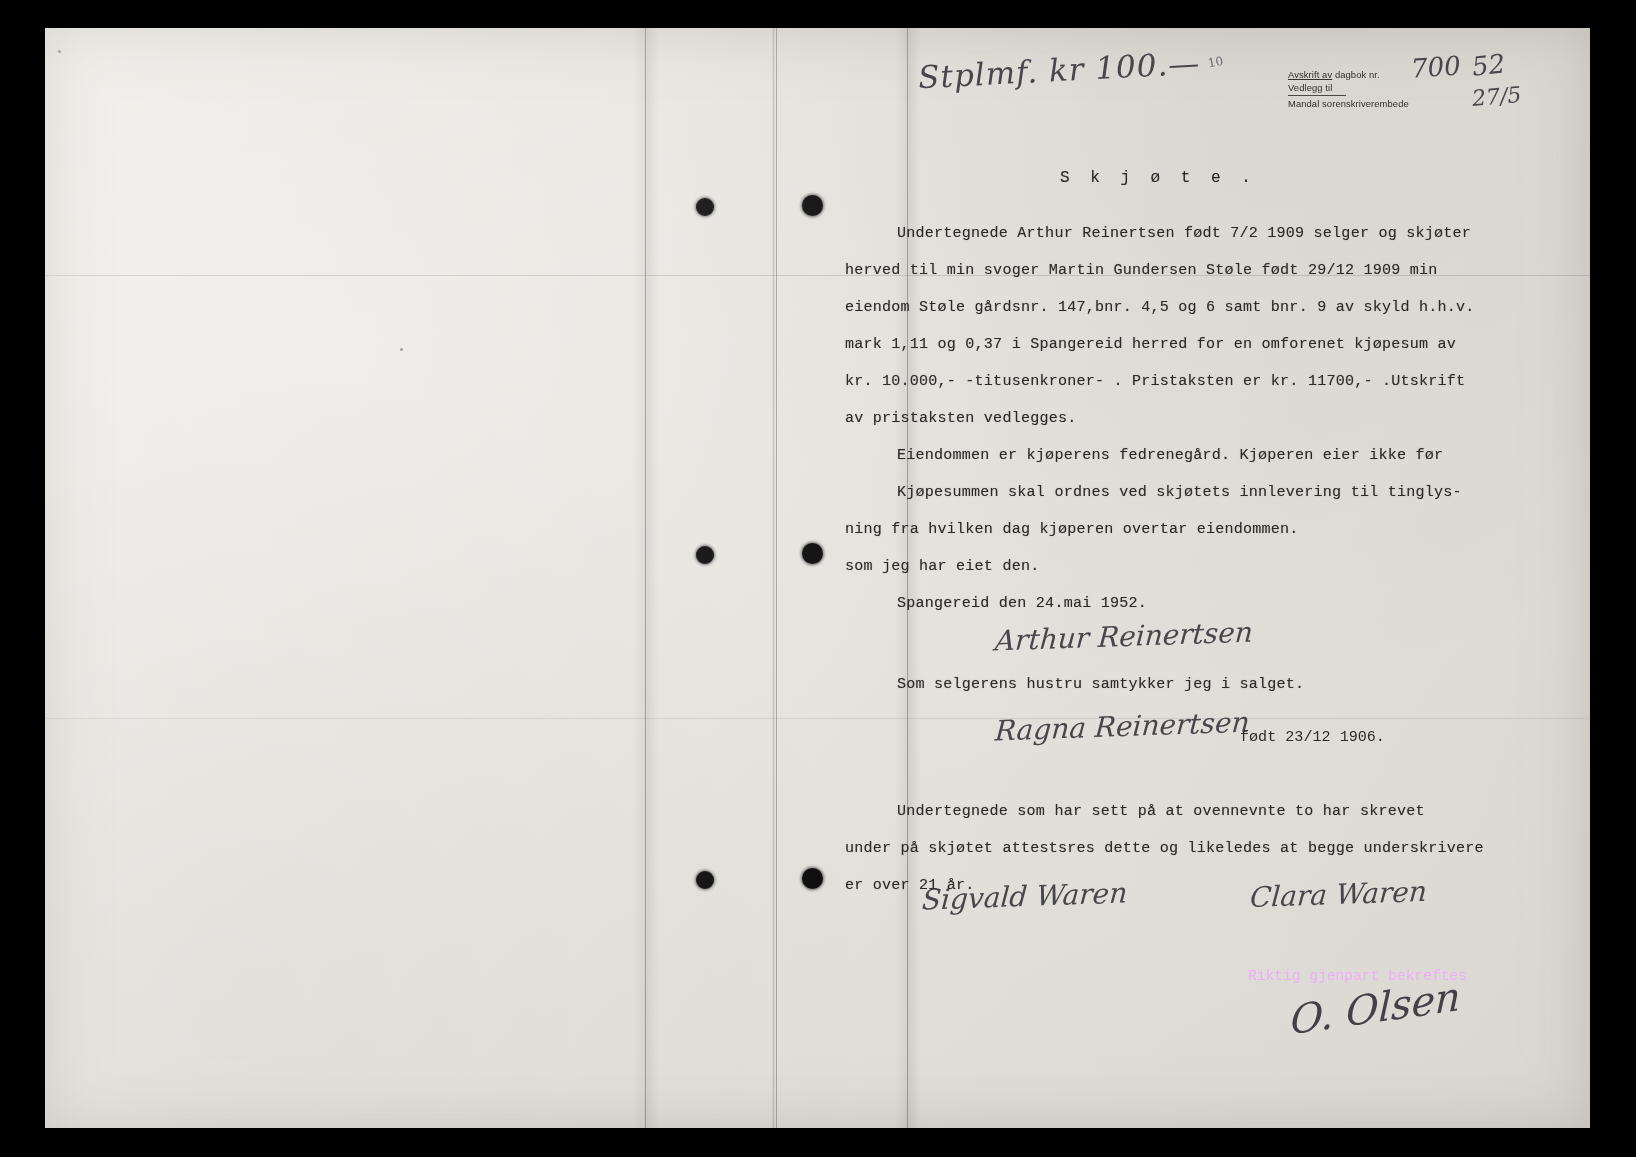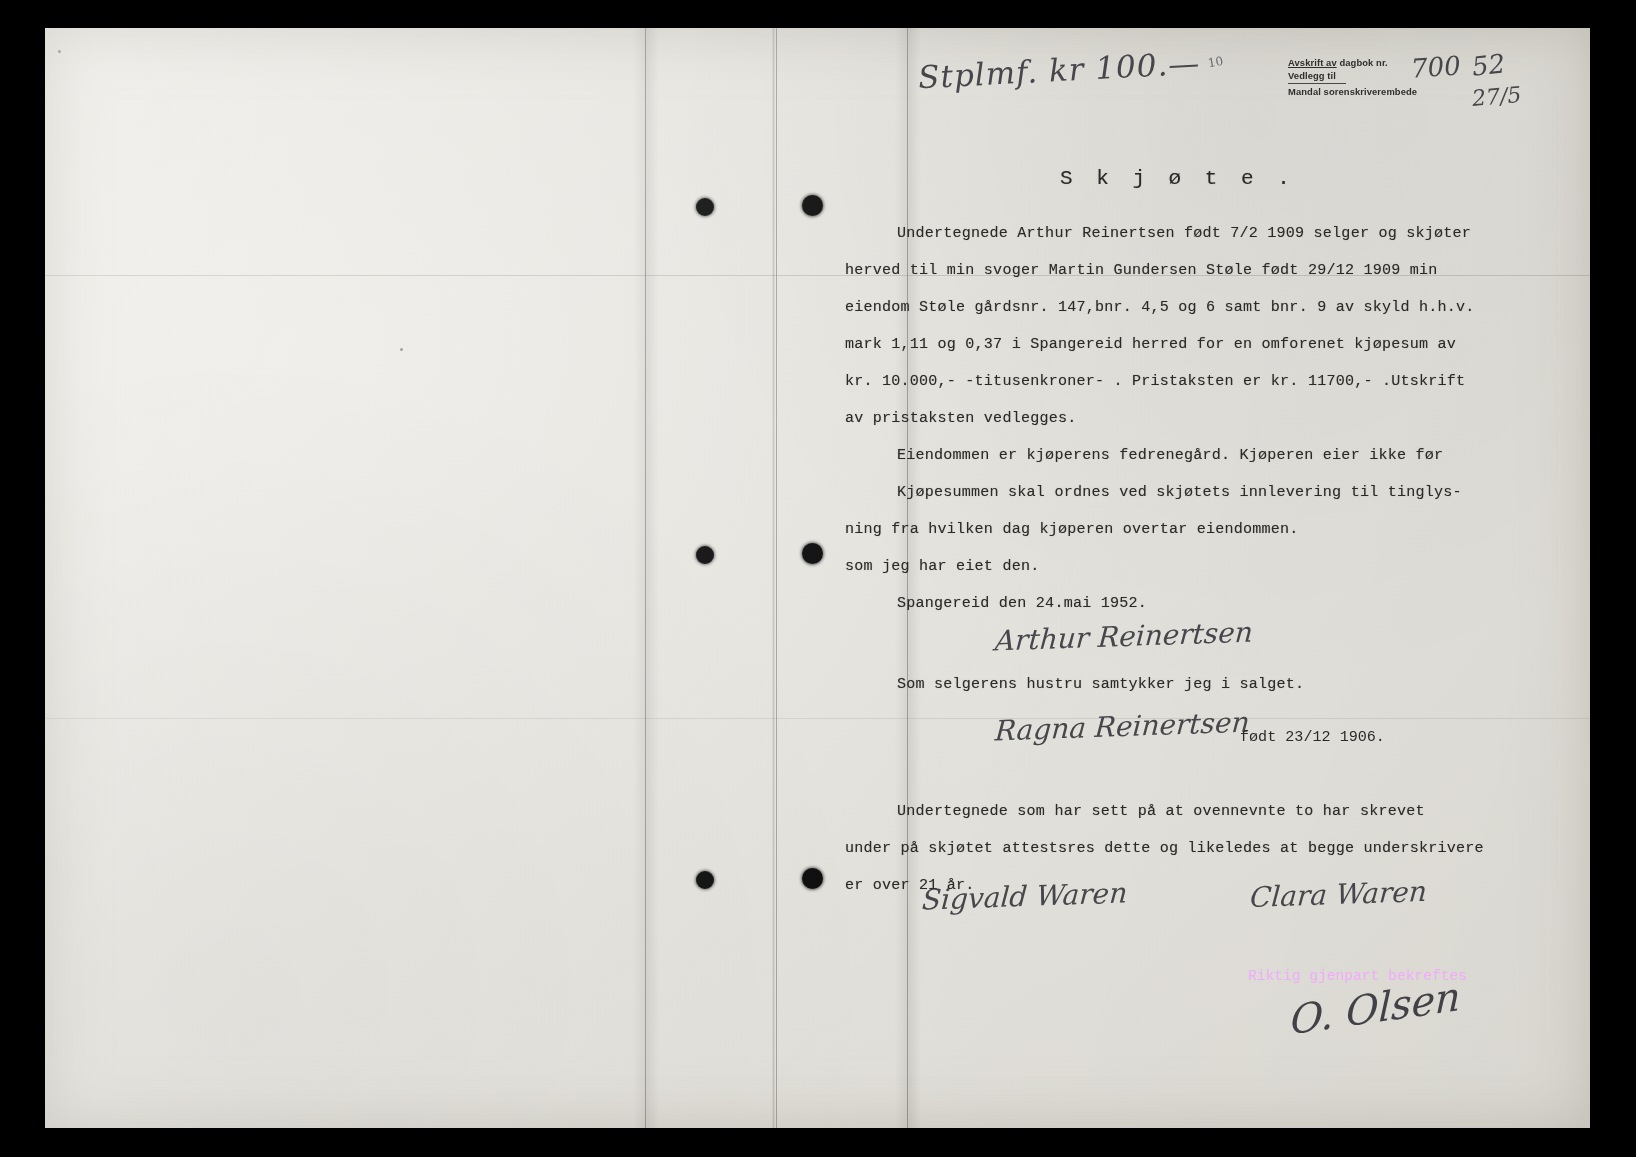--- a/index.html
+++ b/index.html
@@ -90,21 +90,21 @@
     color: #2b2a28;
     font-family: "Liberation Mono", monospace;
     font-size: 15.1px;
     line-height: 37px;
     letter-spacing: 0.2px;
     text-shadow: 0 0 1px rgba(60,58,54,0.35);
   }
   #typed .heading {
     margin-left: 215px;
     letter-spacing: 5.5px;
-    font-size: 21px;
+    font-size: 16px;
     margin-bottom: 18px;
   }
   #typed p {
     margin: 0;
     white-space: pre-wrap;
   }
   #typed .ind { text-indent: 52px; }
   #typed .gap { height: 22px; }
   #typed .bgap { height: 46px; }
   #typed .center-ish { margin-left: 52px; }
@@ -176,27 +176,27 @@
     top: 985px;
     font-size: 40px;
     transform: rotate(-8deg) skewX(-10deg);
     color: #35353c;
   }
 
   
   #stamp {
     position: absolute;
     left: 1288px;
-    top: 56px;
+    top: 68px;
     width: 175px;
     color: #2f2e2c;
     font-family: "Liberation Sans", sans-serif;
     font-size: 9.4px;
     line-height: 13px;
-    font-weight: bold;
+    font-weight: normal;
     letter-spacing: 0.1px;
   }
   #stamp .row1 { position: relative; }
   #stamp .ul { text-decoration: underline; }
   #stamp .line-sep {
     width: 58px;
     height: 1px;
     background: #4a4946;
     margin: 1px 0 1px 0;
   }

